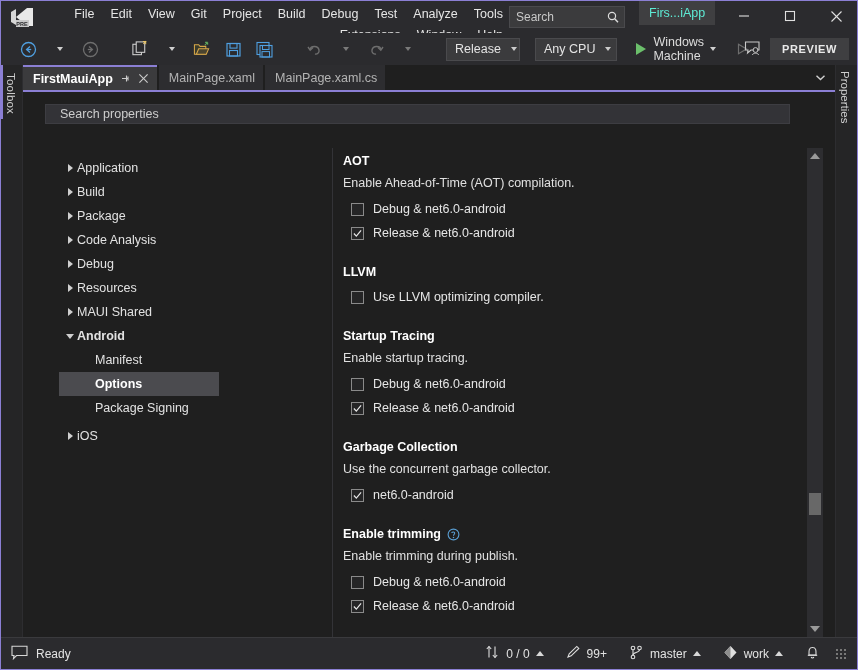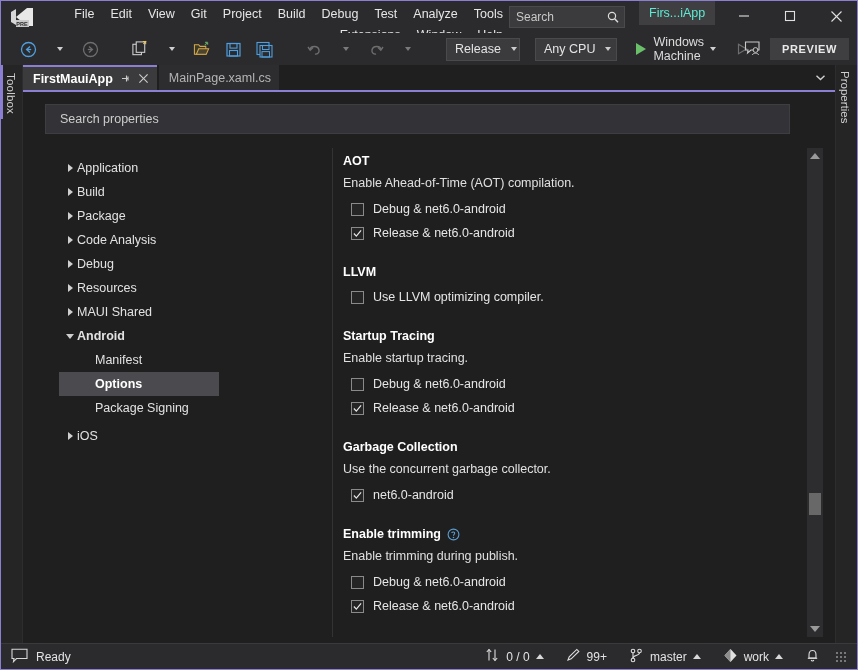--- a/index.html
+++ b/index.html
@@ -244,21 +244,21 @@
 
   .editor {
     position: absolute;
     left: 22px; right: 22px; top: 25px; bottom: 0;
     background: #1f1f1f;
     border-top: 2px solid #8b7fd4;
   }
   .search-props {
     position: absolute;
     left: 22px; top: 12px;
-    width: 745px; height: 30px;
+    width: 745px; height: 20px;
     background: #333337;
     border: 1px solid #3d3d42;
     display: flex; align-items: center;
     padding-left: 14px;
     color: #cdcdcd;
     font-size: 12.5px;
   }
   .split {
     position: absolute;
     left: 22px; right: 8px; top: 56px; bottom: 6px;
@@ -376,21 +376,21 @@
     width: 0; height: 0;
     border-left: 5px solid transparent;
     border-right: 5px solid transparent;
     border-top: 6px solid #9a9a9a;
   }
 
   
   .statusbar {
     position: absolute;
     left: 0; right: 0; bottom: 0;
-    height: 26px;
+    height: 32px;
     background: #2b2b2e;
     border-top: 1px solid #3a3a3d;
     display: flex;
     align-items: center;
     color: #e3e3e3;
     font-size: 12px;
   }
   .st-left {
     display: flex; align-items: center; gap: 8px;
     padding-left: 10px;
@@ -638,20 +638,21 @@
           <path d="M2 5.5 L8 5.5 M6.5 2.5 L6.5 8.5 M8 3.4 L8 7.6" stroke="#e6e6e6" stroke-width="1.1" fill="none"></path>
         </svg>
       </span>
       <span class="xc">
         <svg width="11" height="11" viewBox="0 0 11 11">
           <line x1="1.4" y1="1.4" x2="9.6" y2="9.6" stroke="#e6e6e6" stroke-width="1.1"></line>
           <line x1="9.6" y1="1.4" x2="1.4" y2="9.6" stroke="#e6e6e6" stroke-width="1.1"></line>
         </svg>
       </span>
     </div>
+    <div class="tab">MainPage.xaml</div>
     <div class="tab">MainPage.xaml.cs</div>
 
     <div class="tabstrip-right">
       <span>
         <svg width="11" height="11" viewBox="0 0 11 11">
             <path d="M1.5 3.8 L5.5 7.6 L9.5 3.8" fill="none" stroke="#d0d0d0" stroke-width="1.4"></path>
           </svg>
       </span>
       <span>
         <svg width="15" height="15" viewBox="0 0 15 15">

